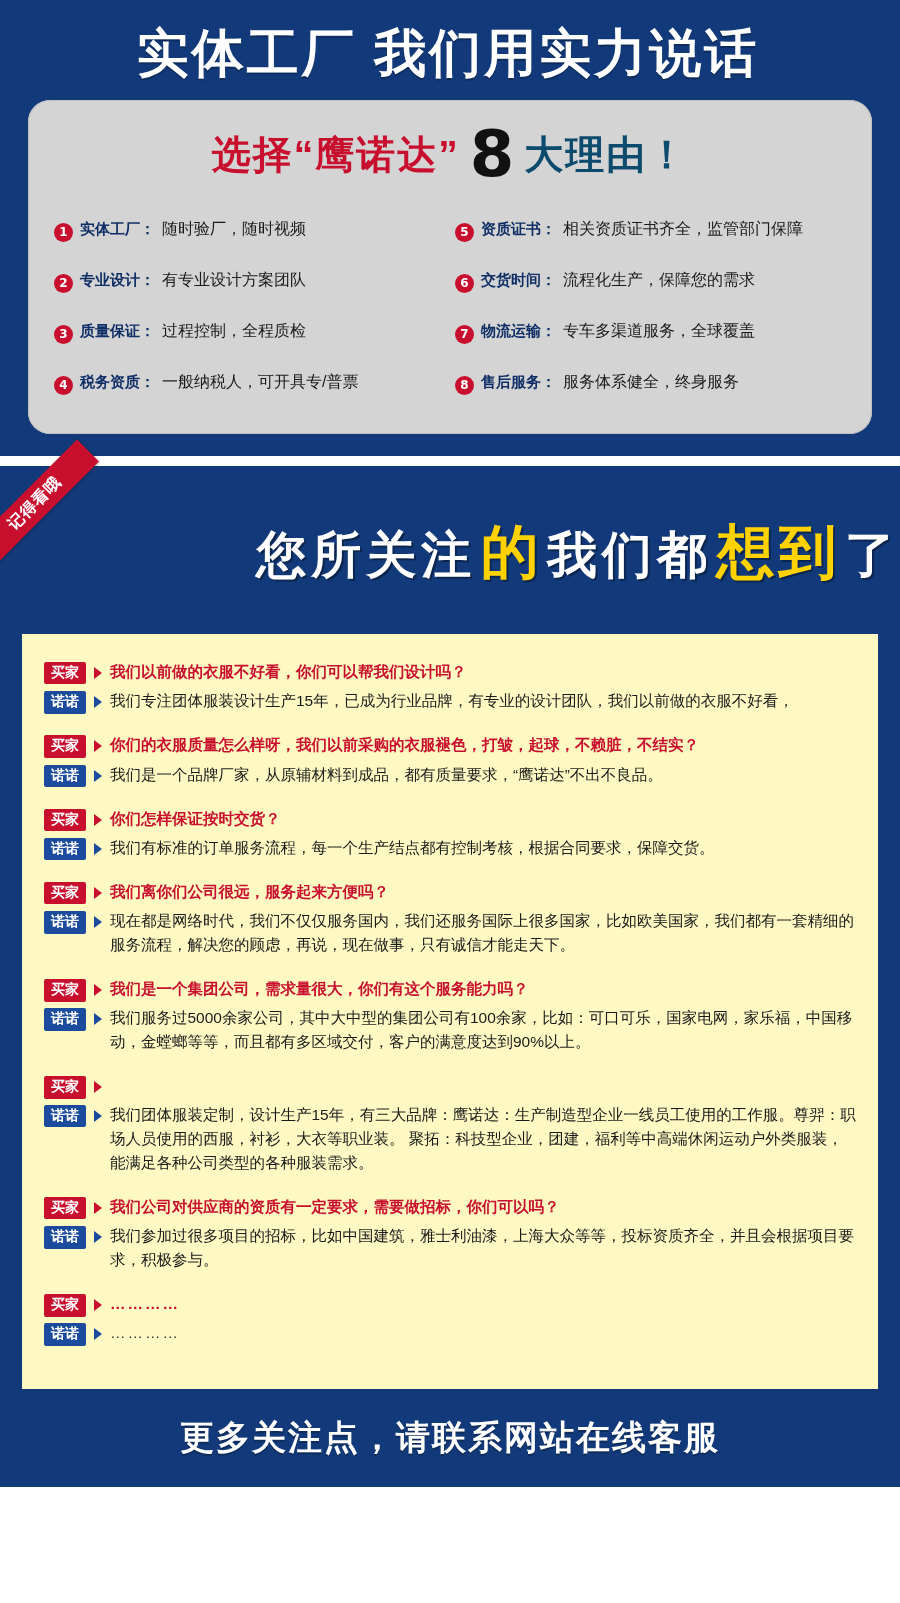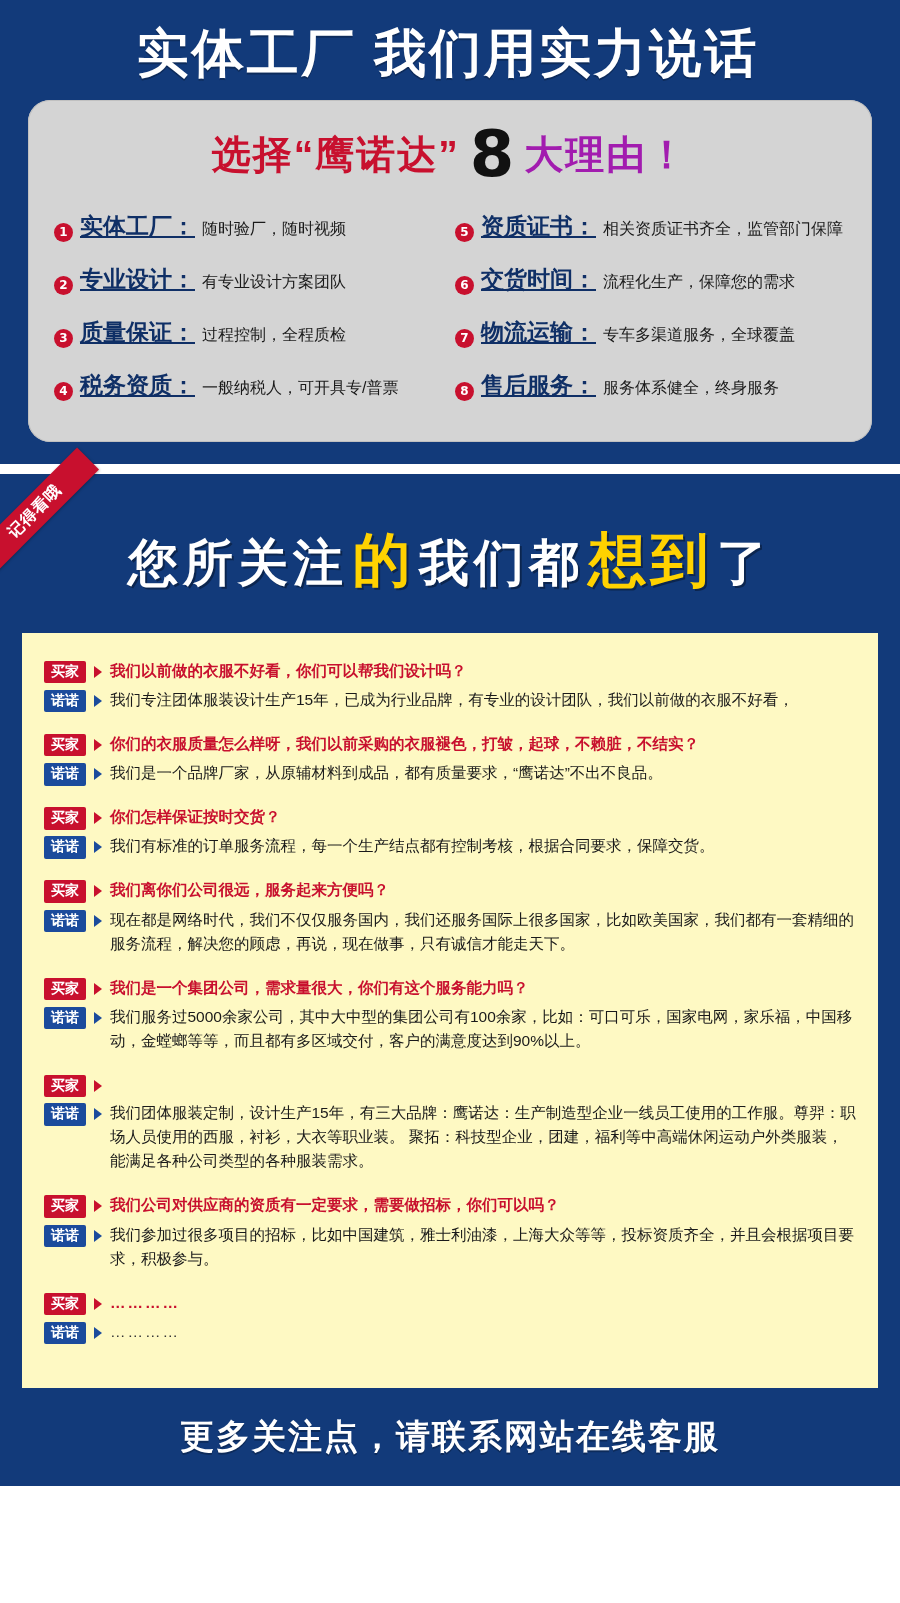--- a/index.html
+++ b/index.html
@@ -55,21 +55,21 @@
   }
   .reasons-head .h-big8 {
     color: #111111;
     font-size: 64px;
     font-weight: bold;
     font-family: "DejaVu Sans", sans-serif;
     line-height: 0.9;
     padding: 0 4px;
   }
   .reasons-head .h-black {
-    color: #a21caf;
+    color: #0c4a6e;
     font-size: 39px;
     font-weight: bold;
     letter-spacing: 2px;
   }
   .reasons-grid {
     display: grid;
     grid-template-columns: 1fr 1fr;
     row-gap: 15px;
     column-gap: 10px;
   }
@@ -93,22 +93,21 @@
     text-align: center;
     line-height: 19px;
     flex: 0 0 auto;
     position: relative;
     top: 2px;
     font-family: "DejaVu Sans", sans-serif;
   }
   .rtitle {
     color: #0f2f66;
     font-weight: bold;
-    font-size: 23px;
-    text-decoration: underline;
+    font-size: 15px;
   }
   .rdesc {
     color: #1a1a1a;
     font-size: 16px;
     margin-top: 15px;
   }
   .white-strip {
     height: 10px;
     background: #ffffff;
   }
@@ -128,22 +127,22 @@
     color: #ffffff;
     text-align: center;
     font-size: 16px;
     font-weight: bold;
     padding: 5px 0;
     transform: rotate(-45deg);
     letter-spacing: 1px;
     box-shadow: 0 1px 3px rgba(0,0,0,0.3);
   }
   .faq-head {
-    text-align: center;
-    padding: 48px 0 33px 0;
+    text-align: right;
+    padding: 48px 0 42px 0;
     white-space: nowrap;
   }
   .faq-head span {
     font-weight: bold;
     text-shadow: 2px 2px 0 rgba(0,0,0,0.35);
   }
   .fh-white {
     color: #ffffff;
     font-size: 50px;
     letter-spacing: 5px;

